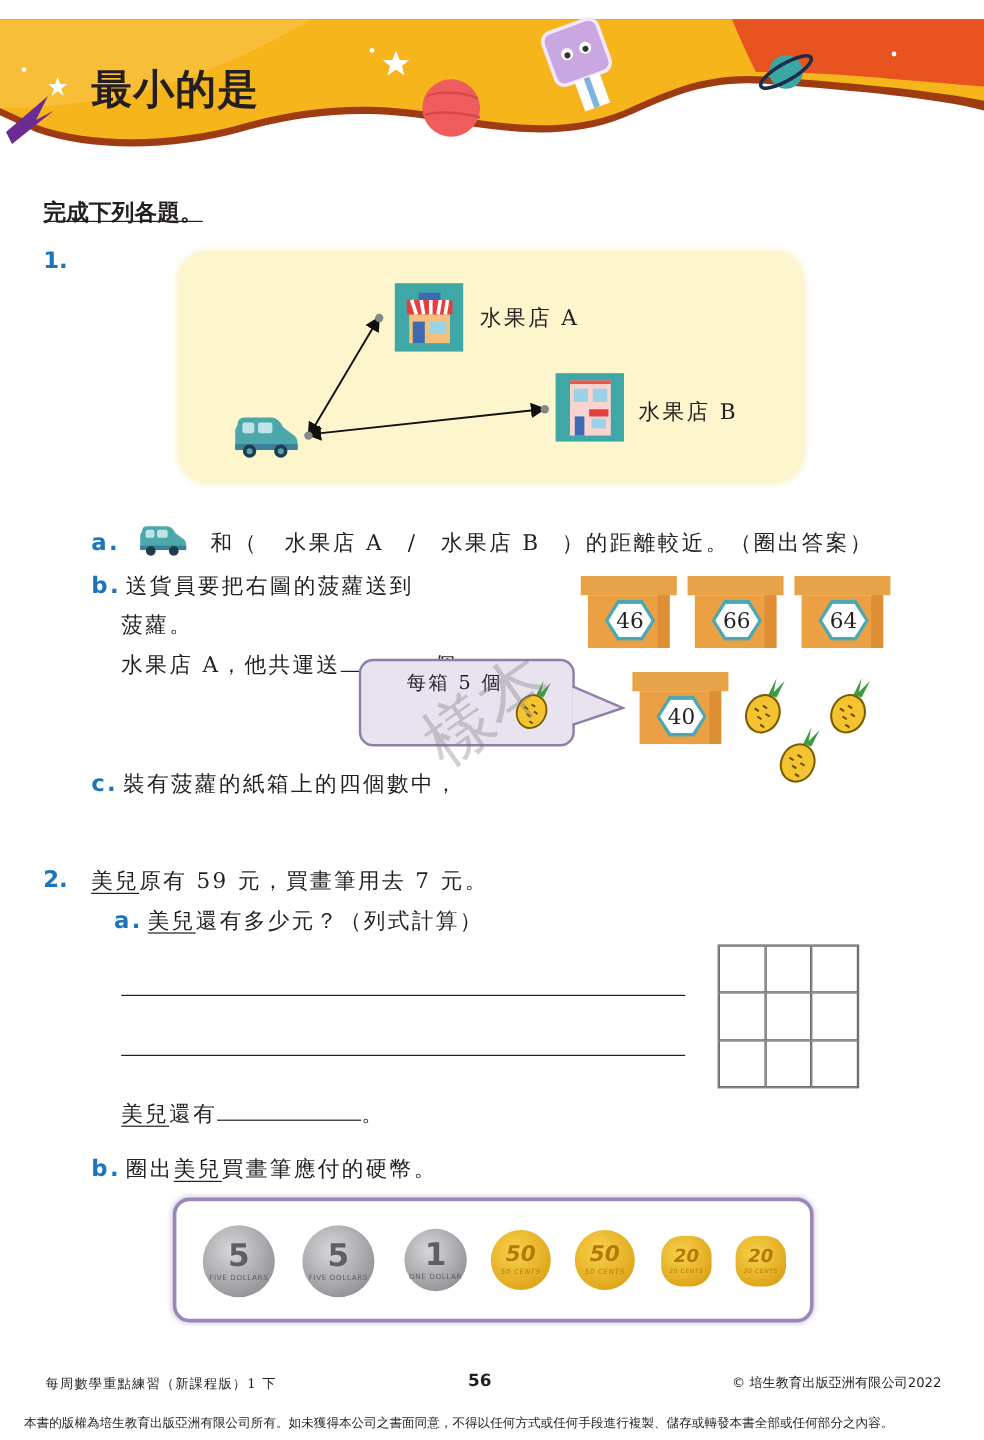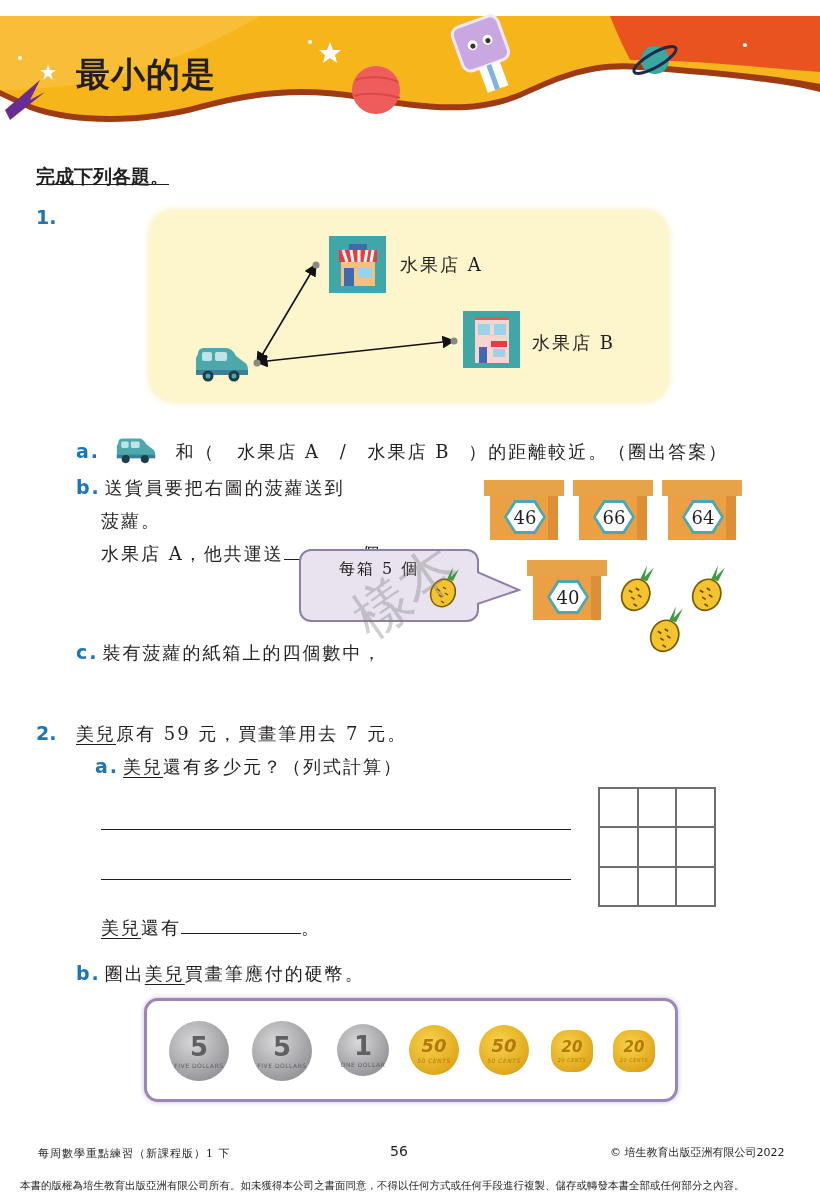--- a/index.html
+++ b/index.html
@@ -84,21 +84,21 @@
   .coin .sub { font-size: 6px; letter-spacing: 0.5px; margin-top: 2px; }
 
   
   .watermark {
     position: absolute; left: 350px; top: 555px; font-size: 56px; color: rgba(120,120,120,0.35);
     transform: rotate(-35deg); font-family: "DejaVu Sans", "Liberation Sans", sans-serif; pointer-events: none;
   }
 
   
   .footer-left { left: 38px; top: 1146px; font-size: 11px; letter-spacing: 1px; }
-  .footer-page { left: 390px; top: 1143px; font-size: 14px; font-family: "DejaVu Sans", "Liberation Sans", sans-serif; }
+  .footer-page { left: 390px; top: 1143px; font-size: 14px; font-family: "DejaVu Sans", "Liberation Sans", sans-serif; font-weight: bold; }
   .footer-right { left: 610px; top: 1145px; font-size: 11px; font-family: "DejaVu Sans", "Liberation Sans", sans-serif; }
   .footer-copy { left: 20px; top: 1161px; font-size: 10.5px; font-family: "DejaVu Sans", "Liberation Sans", sans-serif; white-space: nowrap; margin-top: 18px; }
 </style>
 </head>
 <body>
 
 <div class="banner">
   <svg width="820" height="140" viewBox="0 0 820 140">
     <path d="M0,16 L820,16 L820,92 C780,82 720,76 640,70 C590,66 560,80 520,98 C470,118 420,110 360,100 C300,90 250,96 200,110 C150,124 80,128 30,110 L0,96 Z" fill="#9e3b12"></path>
     <path d="M0,16 L820,16 L820,84 C780,76 720,70 640,64 C590,60 560,74 520,92 C470,112 420,104 360,94 C300,84 250,90 200,104 C150,118 80,122 30,104 L0,90 Z" fill="#f7b51c"></path>

